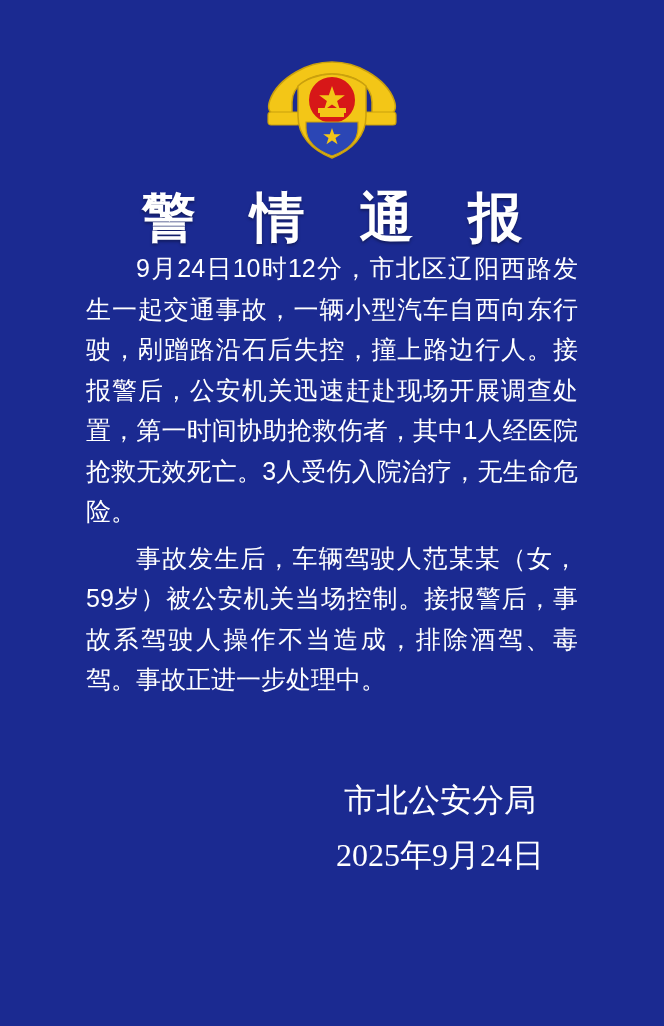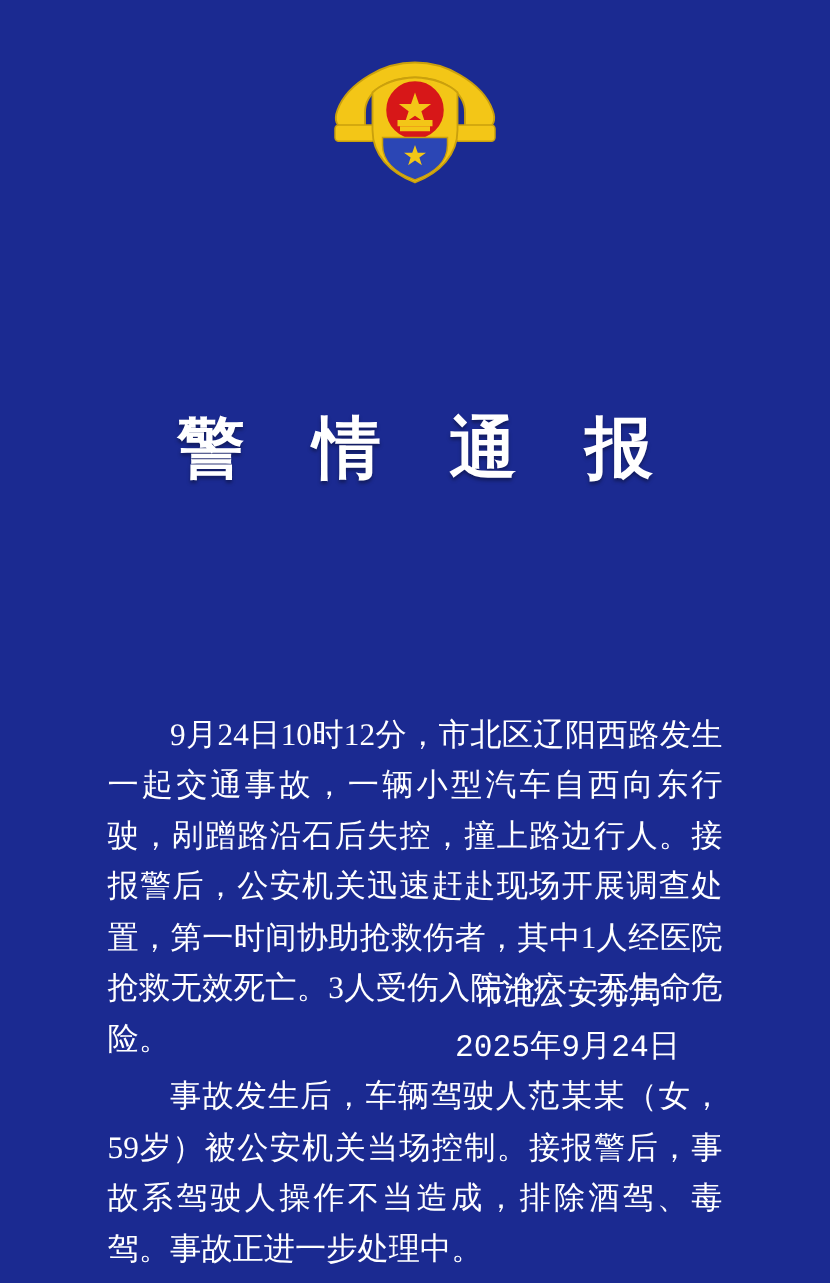--- a/index.html
+++ b/index.html
@@ -15,22 +15,21 @@
     overflow: hidden;
     position: relative;
   }
   .page {
     width: 664px;
     height: 1026px;
     box-sizing: border-box;
     display: flex;
     flex-direction: column;
     align-items: center;
-    padding: 0 38px;
-    justify-content: space-between;
+    padding: 12px 38px;
   }
 
   
   .emblem-wrap {
     margin-top: 44px;
     width: 140px;
     height: 108px;
     position: relative;
   }
   .emblem-wrap svg {
@@ -48,43 +47,42 @@
     text-indent: 18px;
     font-weight: 700;
     color: #ffffff;
     font-family: "DejaVu Serif", "Liberation Serif", serif;
     text-shadow: 0 2px 3px rgba(0,0,0,0.35);
     white-space: nowrap;
   }
 
   
   .body-text {
-    margin-top: 26px;
     width: 100%;
     max-width: 492px;
     font-size: 25px;
     line-height: 1.62;
     text-align: justify;
     text-align-last: left;
-    font-family: Liberation Serif, serif;
+    font-family: Liberation Sans, sans-serif;
     color: #ffffff;
   }
   .body-text p {
     margin: 0 0 6px 0;
     text-indent: 2em;
   }
 
   
   .signature {
     position: absolute;
     right: 120px;
-    bottom: 166px;
+    bottom: 144px;
     text-align: center;
-    font-family: Liberation Mono, monospace;
-    font-size: 25px;
+    font-family: Liberation Serif, serif;
+    font-size: 32px;
     line-height: 1.7;
   }
   .signature div {
     white-space: nowrap;
   }
 </style>
 </head>
 <body>
 
 <div class="page">

